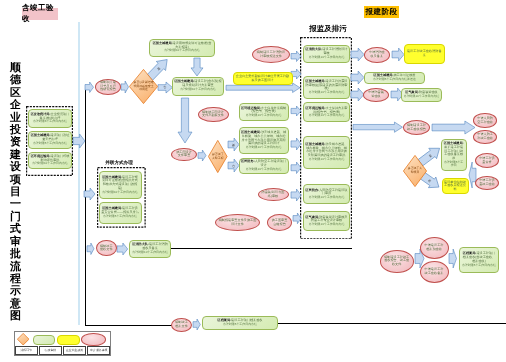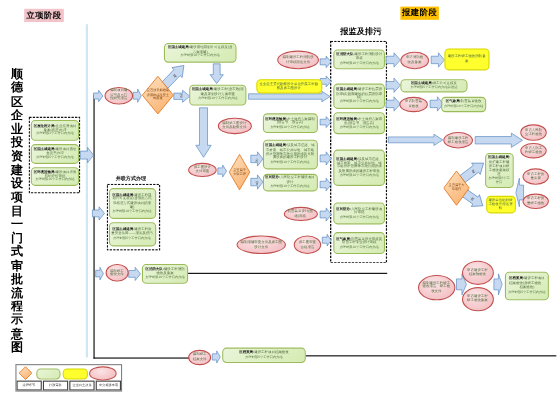--- a/index.html
+++ b/index.html
@@ -56,21 +56,21 @@
 .body{font-size:3.15px;line-height:3.75px;color:#4f6b3c;}
 .body b{font-weight:bold;color:#1c1c1c;}
 .t2{font-size:2.9px;line-height:1.25;}
 .t3{font-size:2.95px;line-height:3.55px;color:#5b7a46;}
 </style>
 </head>
 <body>
 
 <div id="stage">
 <div class="abs phase" style="left:22px;top:8px;width:36px;height:12px;background:#f2c3c9;">
-      <span>立项阶段</span>
+      <span>含竣工验收</span>
     </div>
 <div class="abs phase" style="left:364px;top:6px;width:35px;height:12px;background:#ffc000;">
       <span>报建阶段</span>
     </div>
 <div class="abs vtitle" style="left:9px;top:62px;width:13px;">
       <span>顺</span>
       <span>德</span>
       <span>区</span>
       <span>企</span>
       <span>业</span>

